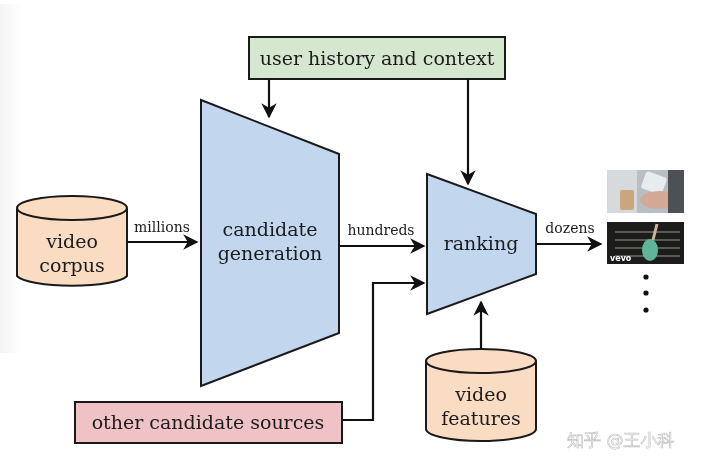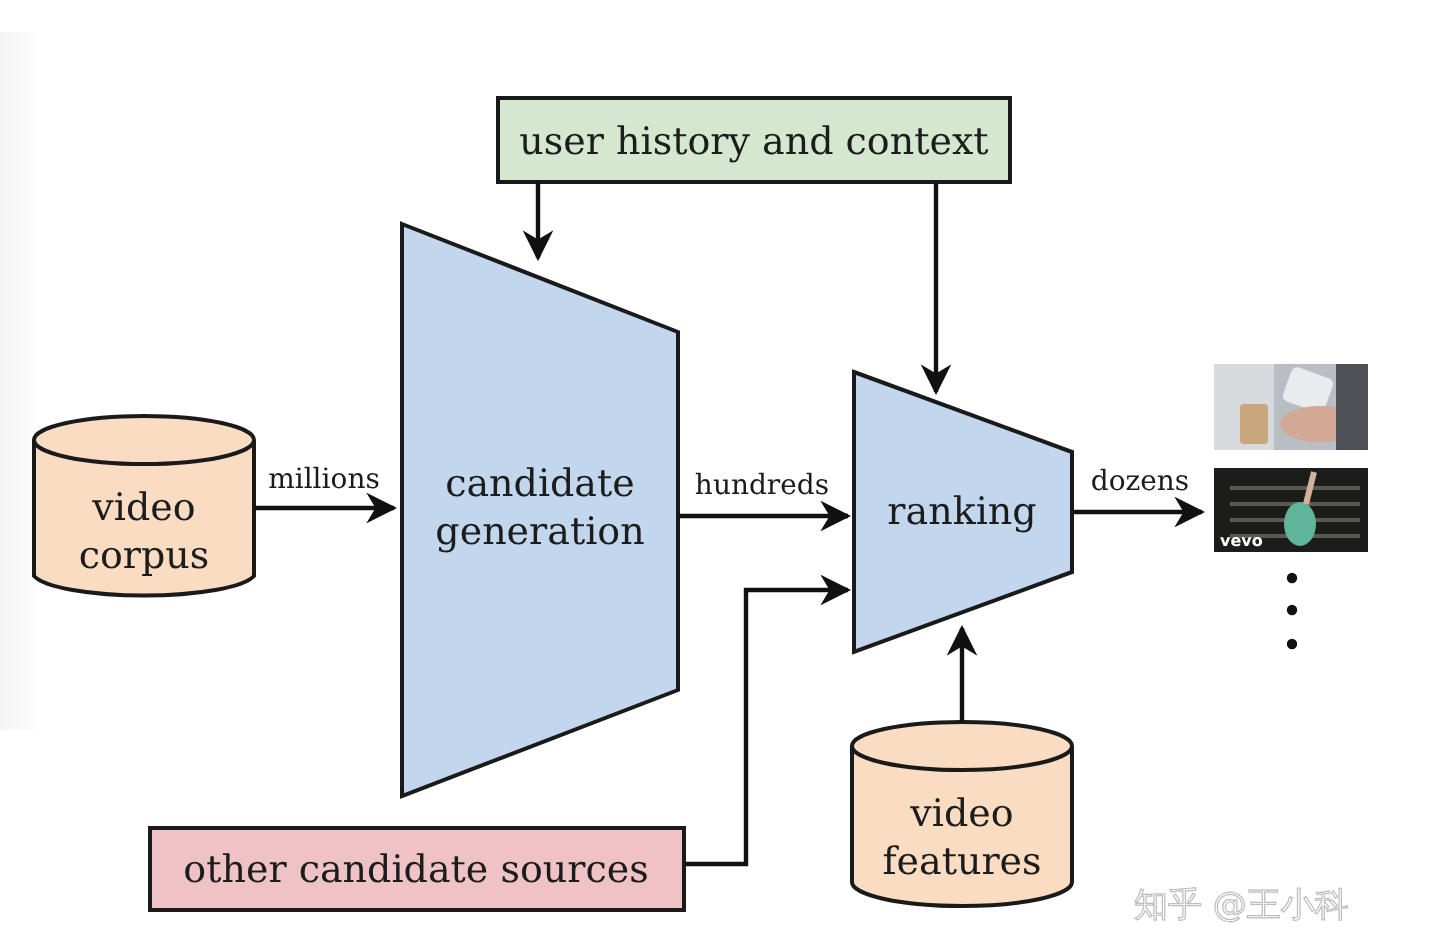--- a/index.html
+++ b/index.html
@@ -1,17 +1,17 @@
 <!DOCTYPE html>
 <html><head>
 <meta charset="utf-8">
 <style>
   html, body { margin:0; padding:0; background:#ffffff; }
   body { width:720px; height:468px; overflow:hidden; position:relative; }
-  .canvas { position:absolute; left:0; top:16px; width:720px; height:349px; background:linear-gradient(90deg,#f4f4f4 0px,#ffffff 22px); }
+  .canvas { position:absolute; left:0; top:4px; width:720px; height:349px; background:linear-gradient(90deg,#f4f4f4 0px,#ffffff 22px); }
   svg { position:absolute; left:0; top:0; }
   .lbl { font-family:"DejaVu Serif", "Liberation Serif", serif; fill:#1c1c1c; }
   .big { font-size:19px; }
   .small { font-size:14px; }
   .wm { font-family:"DejaVu Sans", sans-serif; font-size:17px; fill:#ffffff; stroke:#bdbdbd; stroke-width:0.6px; }
 </style>
 </head>
 <body>
 
 <div class="canvas">

